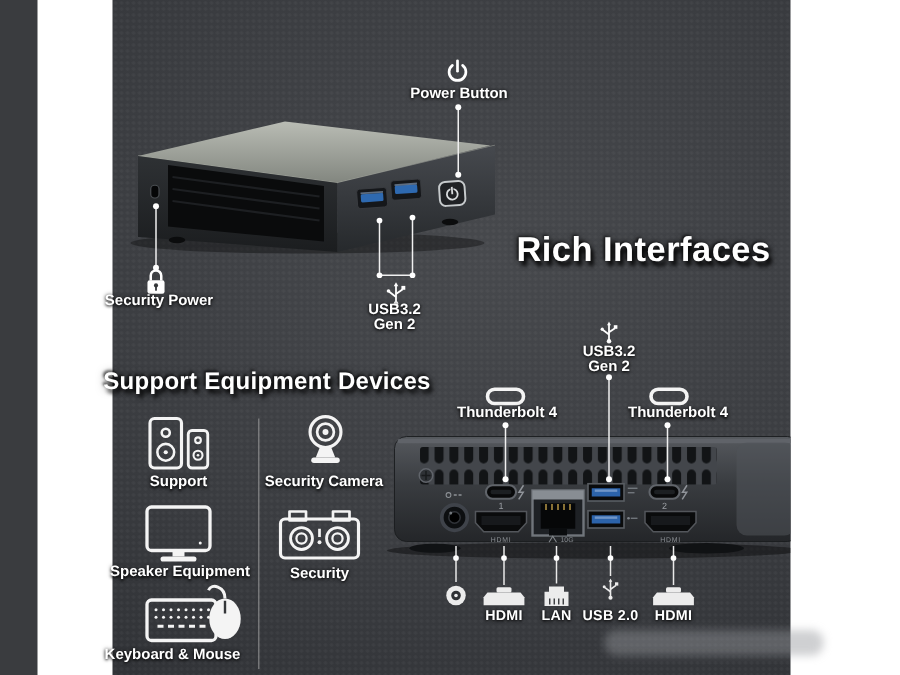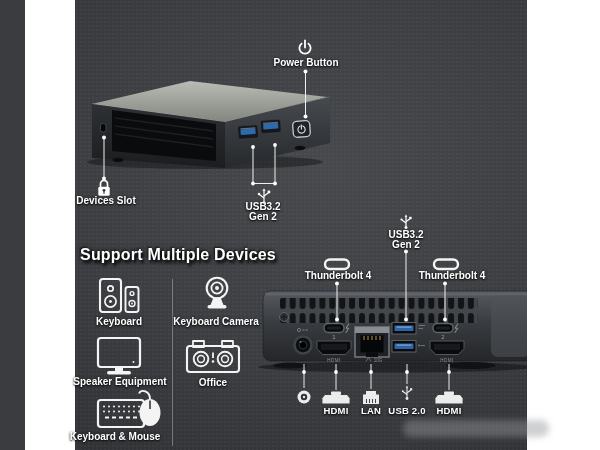--- a/index.html
+++ b/index.html
@@ -347,34 +347,35 @@
         <line x1="374" y1="364" x2="374" y2="390"></line>
         <circle cx="374" cy="372" r="1.9" fill="#fff" stroke="none"></circle>
         <g stroke="none" fill="#ececec">
           <rect x="369" y="391.5" width="10" height="3.5" rx="1"></rect>
           <path d="M363,395 h22 l2.6,3.2 v5.3 h-27.2 v-5.3 z"></path>
         </g>
       </g>
     </svg>
 
     <div class="lbl lbl-callout" style="left:231px;top:57px;">Power Button</div>
-    <div class="lbl lbl-callout" style="left:31px;top:195px;">Devices Slot</div>
+    <div class="lbl lbl-callout" style="left:31px;top:195px;">Security Power</div>
     <div class="lbl lbl-2line" style="left:188px;top:202px;">
       <span>USB3.2</span><br>
       <span>Gen 2</span>
     </div>
 
-    <div class="headline headline-bottom" style="left:103px;top:246px;">Support Multiple Devices</div>
+    <div class="headline headline-top" style="left:354px;top:153px;">Rich Interfaces</div>
+    <div class="headline headline-bottom" style="left:103px;top:246px;">Support Equipment Devices</div>
 
     <div class="divider"></div>
 
-    <div class="lbl lbl-grid" style="left:44px;top:316px;">Keyboard</div>
-    <div class="lbl lbl-grid" style="left:141px;top:316px;">Keyboard Camera</div>
+    <div class="lbl lbl-grid" style="left:44px;top:316px;">Support</div>
+    <div class="lbl lbl-grid" style="left:141px;top:316px;">Security Camera</div>
     <div class="lbl lbl-grid" style="left:45px;top:376px;">Speaker Equipment</div>
-    <div class="lbl lbl-grid" style="left:138px;top:377px;">Office</div>
+    <div class="lbl lbl-grid" style="left:138px;top:377px;">Security</div>
     <div class="lbl lbl-grid" style="left:40px;top:431px;">Keyboard &amp; Mouse</div>
 
     <div class="lbl lbl-callout" style="left:263px;top:270px;">Thunderbolt 4</div>
     <div class="lbl lbl-2line" style="left:331px;top:230px;">
       <span>USB3.2</span><br>
       <span>Gen 2</span>
     </div>
     <div class="lbl lbl-callout" style="left:377px;top:270px;">Thunderbolt 4</div>
 
     <div class="lbl lbl-port" style="left:229px;top:405px;margin-top:46px;">Power In</div>

